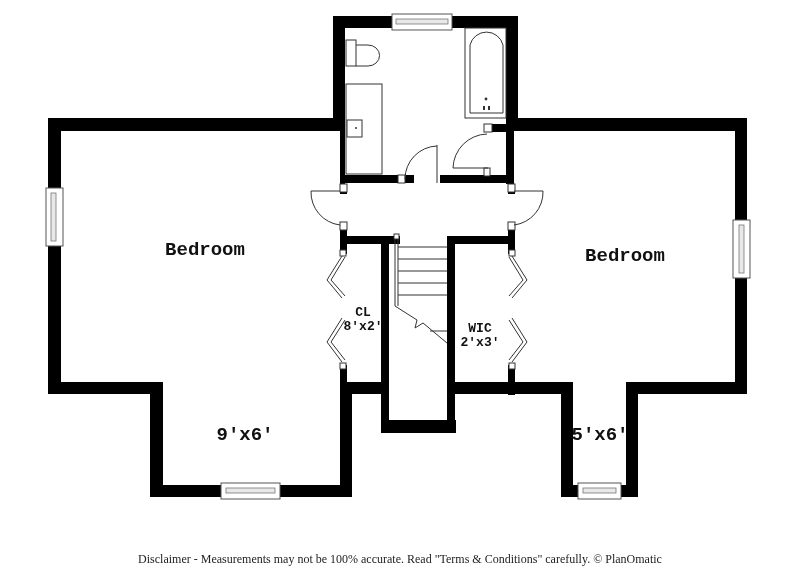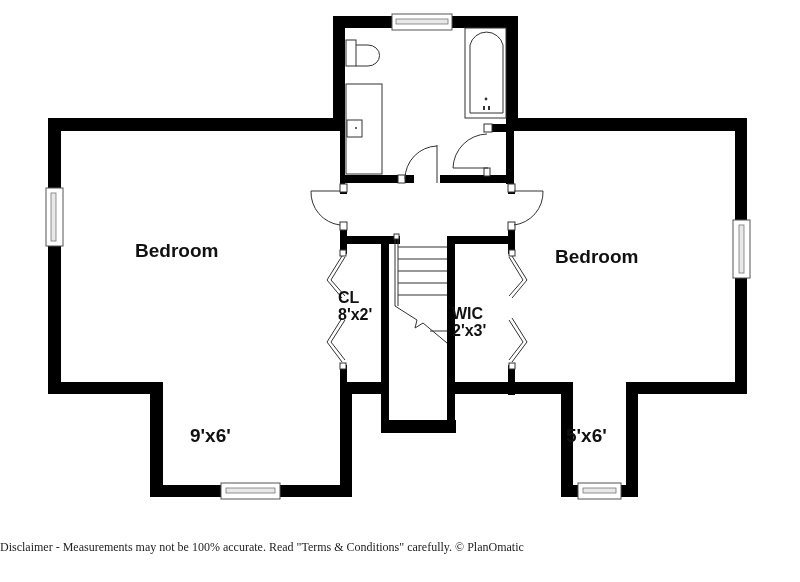--- a/index.html
+++ b/index.html
@@ -3,24 +3,24 @@
 <meta charset="utf-8">
 <style>
   html, body { margin: 0; padding: 0; background: #ffffff; }
   body { width: 800px; height: 582px; position: relative; overflow: hidden; font-family: "DejaVu Serif", "Liberation Serif", serif; }
   #plan { position: absolute; left: 0; top: 0; width: 800px; height: 582px; }
   .wall { fill: #000000; }
   .thin { fill: none; stroke: #333333; stroke-width: 1; }
   .win { fill: #ffffff; stroke: #555555; stroke-width: 1; }
   .winpane { fill: #e8e8e8; stroke: #777777; stroke-width: 0.8; }
   .jamb { fill: #ffffff; stroke: #333333; stroke-width: 1; }
-  .lbl { position: absolute; color: #111111; font-weight: bold; font-family: Liberation Sans, sans-serif; line-height: 1.05; white-space: nowrap; }
+  .lbl { position: absolute; text-align: center; color: #111111; font-weight: bold; font-family: Liberation Mono, monospace; line-height: 1.05; white-space: nowrap; }
   .lbl-big { font-size: 19px; }
-  .lbl-small { font-size: 16px; }
-  .footer { position: absolute; left: 0; width: 800px; top: 540px; text-align: left; font-size: 12px; color: #222222; font-family: "Liberation Serif", "DejaVu Serif", serif; }
+  .lbl-small { font-size: 13px; margin-top: 16px; }
+  .footer { position: absolute; left: 0; width: 800px; top: 552px; text-align: center; font-size: 12px; color: #222222; font-family: "Liberation Serif", "DejaVu Serif", serif; }
 </style>
 </head>
 <body>
 
 <svg id="plan" viewBox="0 0 800 582" xmlns="http://www.w3.org/2000/svg">
 
   <g>
 
     <rect class="wall" x="48" y="118" width="292" height="13"></rect>
     <rect class="wall" x="48" y="118" width="13" height="276"></rect>

